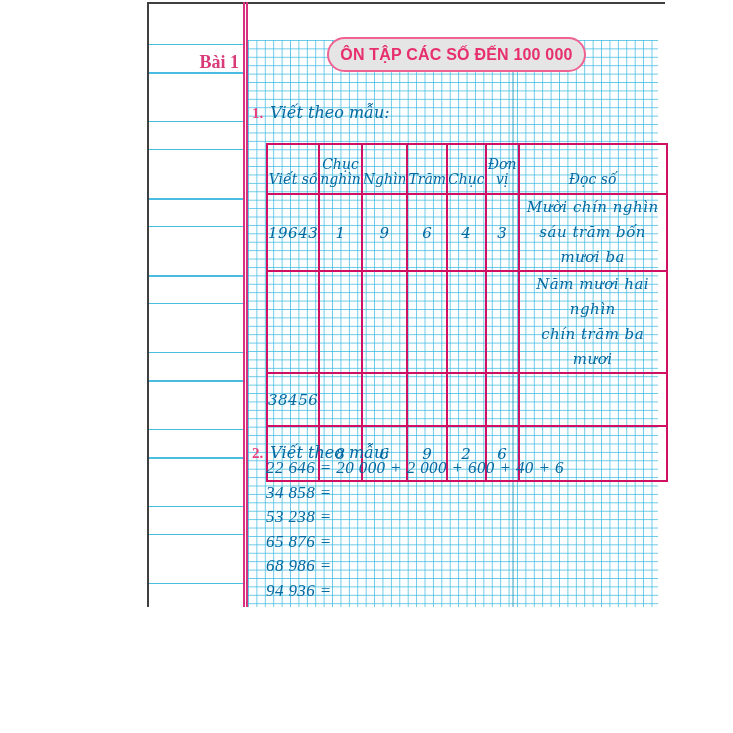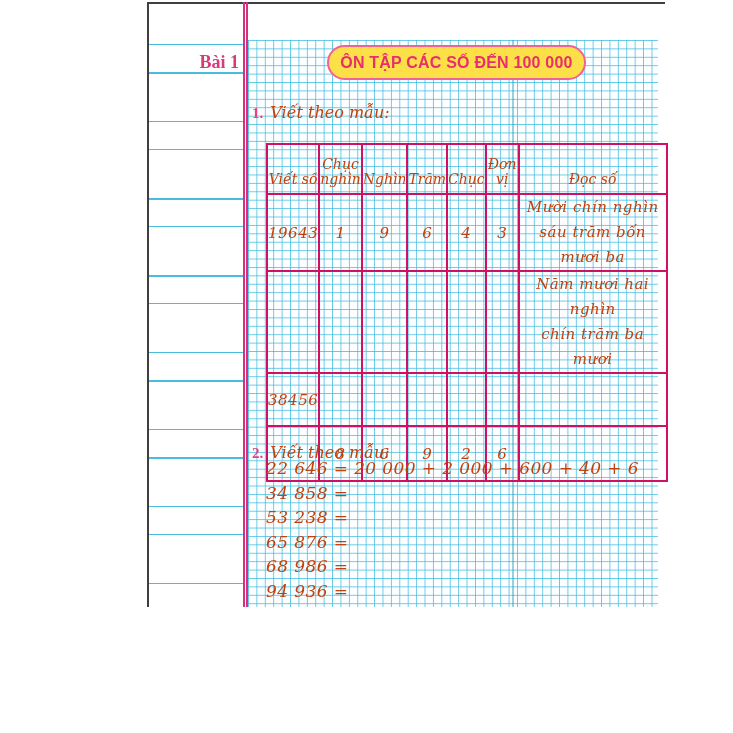--- a/index.html
+++ b/index.html
@@ -36,44 +36,44 @@
     background-color:#fdfeff;
     background-image:
       linear-gradient(to right, rgba(66,188,223,0.8) 1px, transparent 1px),
       linear-gradient(to bottom, rgba(66,188,223,0.8) 1px, transparent 1px);
     background-size:8.42px 8.42px;
   }
   .crease { position:absolute; left:471px; top:40px; width:2px; height:650px; background:rgba(35,150,190,0.45); }
 
   
   .title-box {
-    position:absolute; left:286px; top:45px; width:259px; height:35px;
-    background:#fde047; border:2px solid #ef6292; border-radius:18px;
+    position:absolute; left:286px; top:37px; width:259px; height:35px;
+    background:#e5e5e5; border:2px solid #ef6292; border-radius:18px;
     display:flex; align-items:center; justify-content:center; box-sizing:border-box;
   }
   .title-text { font-size:16px; font-weight:bold; color:#e72f6e; letter-spacing:0.2px; white-space:nowrap; }
 
-  .cursive { font-family:"DejaVu Serif", serif; font-style:italic; color:#c2410c; }
+  .cursive { font-family:"DejaVu Serif", serif; font-style:italic; color:#0369a1; }
 
   .sec-head { position:absolute; display:flex; gap:7px; align-items:baseline; }
   .sec1-head { left:211px; top:103px; }
   .sec2-head { left:211px; top:443px; }
   .sec-num { color:#e8417d; font-weight:bold; font-size:15px; font-family:"Liberation Serif", serif; font-style:normal; }
   .sec-heading-text { font-size:16px; }
 
   
   .t1 { position:absolute; left:225px; top:143px; border-collapse:collapse; table-layout:fixed; }
   .t1 td { border:2px solid #d01063; padding:0; overflow:hidden; }
   .t1 .hdr { vertical-align:bottom; text-align:center; font-size:14px; line-height:15px; padding-bottom:6px;border-radius:14px; }
   .t1 .val { text-align:center; vertical-align:middle; font-size:15px; letter-spacing:0.5px; }
   .reading { text-align:center; font-size:15px; line-height:25px; }
 
   
   .equations { position:absolute; left:225px; top:456px; }
-  .eq-line { height:24.6px; line-height:24.6px; font-size:17px; letter-spacing:0.4px; white-space:nowrap; }
+  .eq-line { height:24.6px; line-height:24.6px; font-size:17px; letter-spacing:0.4px; white-space:nowrap;font-family:Liberation Serif, serif; }
 
   .footer-brand {
     position:absolute; left:210px; top:694px; font-size:7px; font-weight:bold;
     color:#e0218a; letter-spacing:0.2px;
   }
   .page-number {
     position:absolute; left:340px; top:698px; width:40px; text-align:center;
     font-size:16px; font-weight:bold; color:#d6246e;
   }
 </style>

